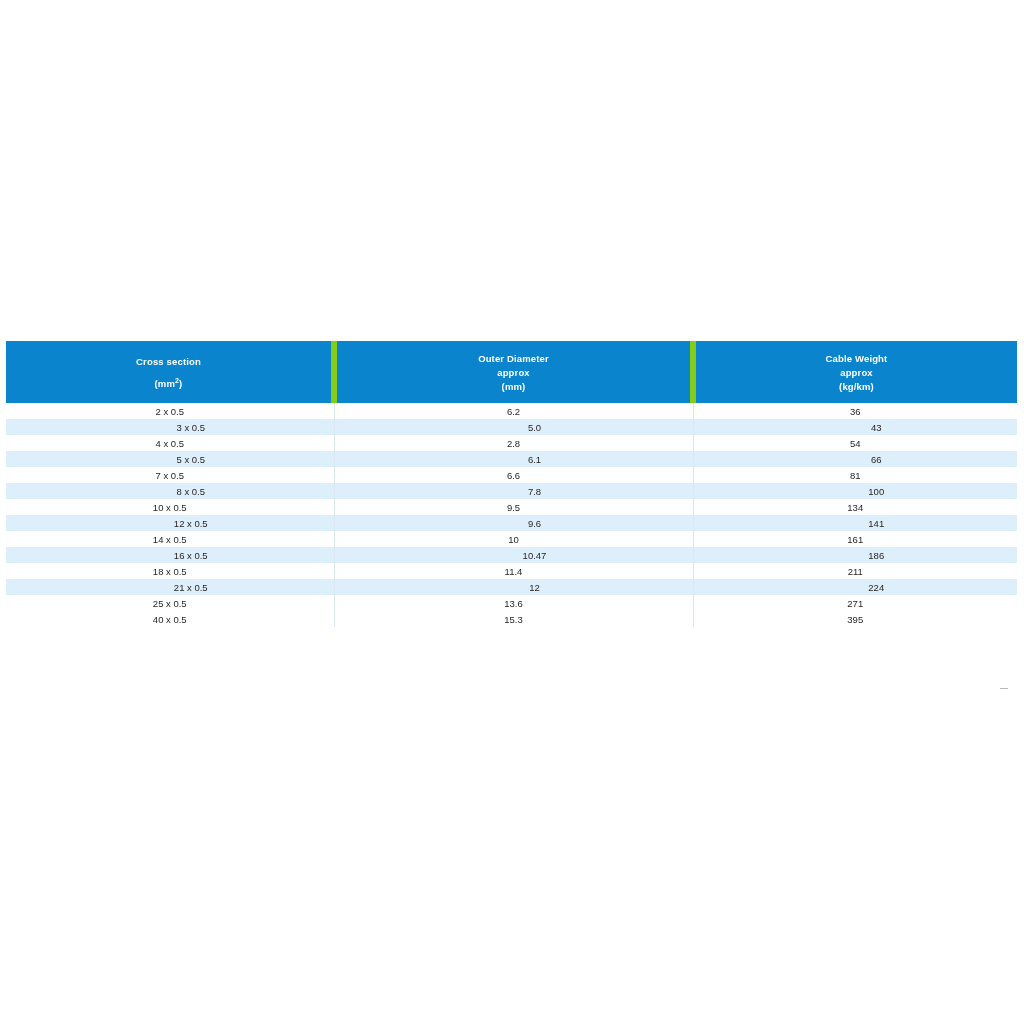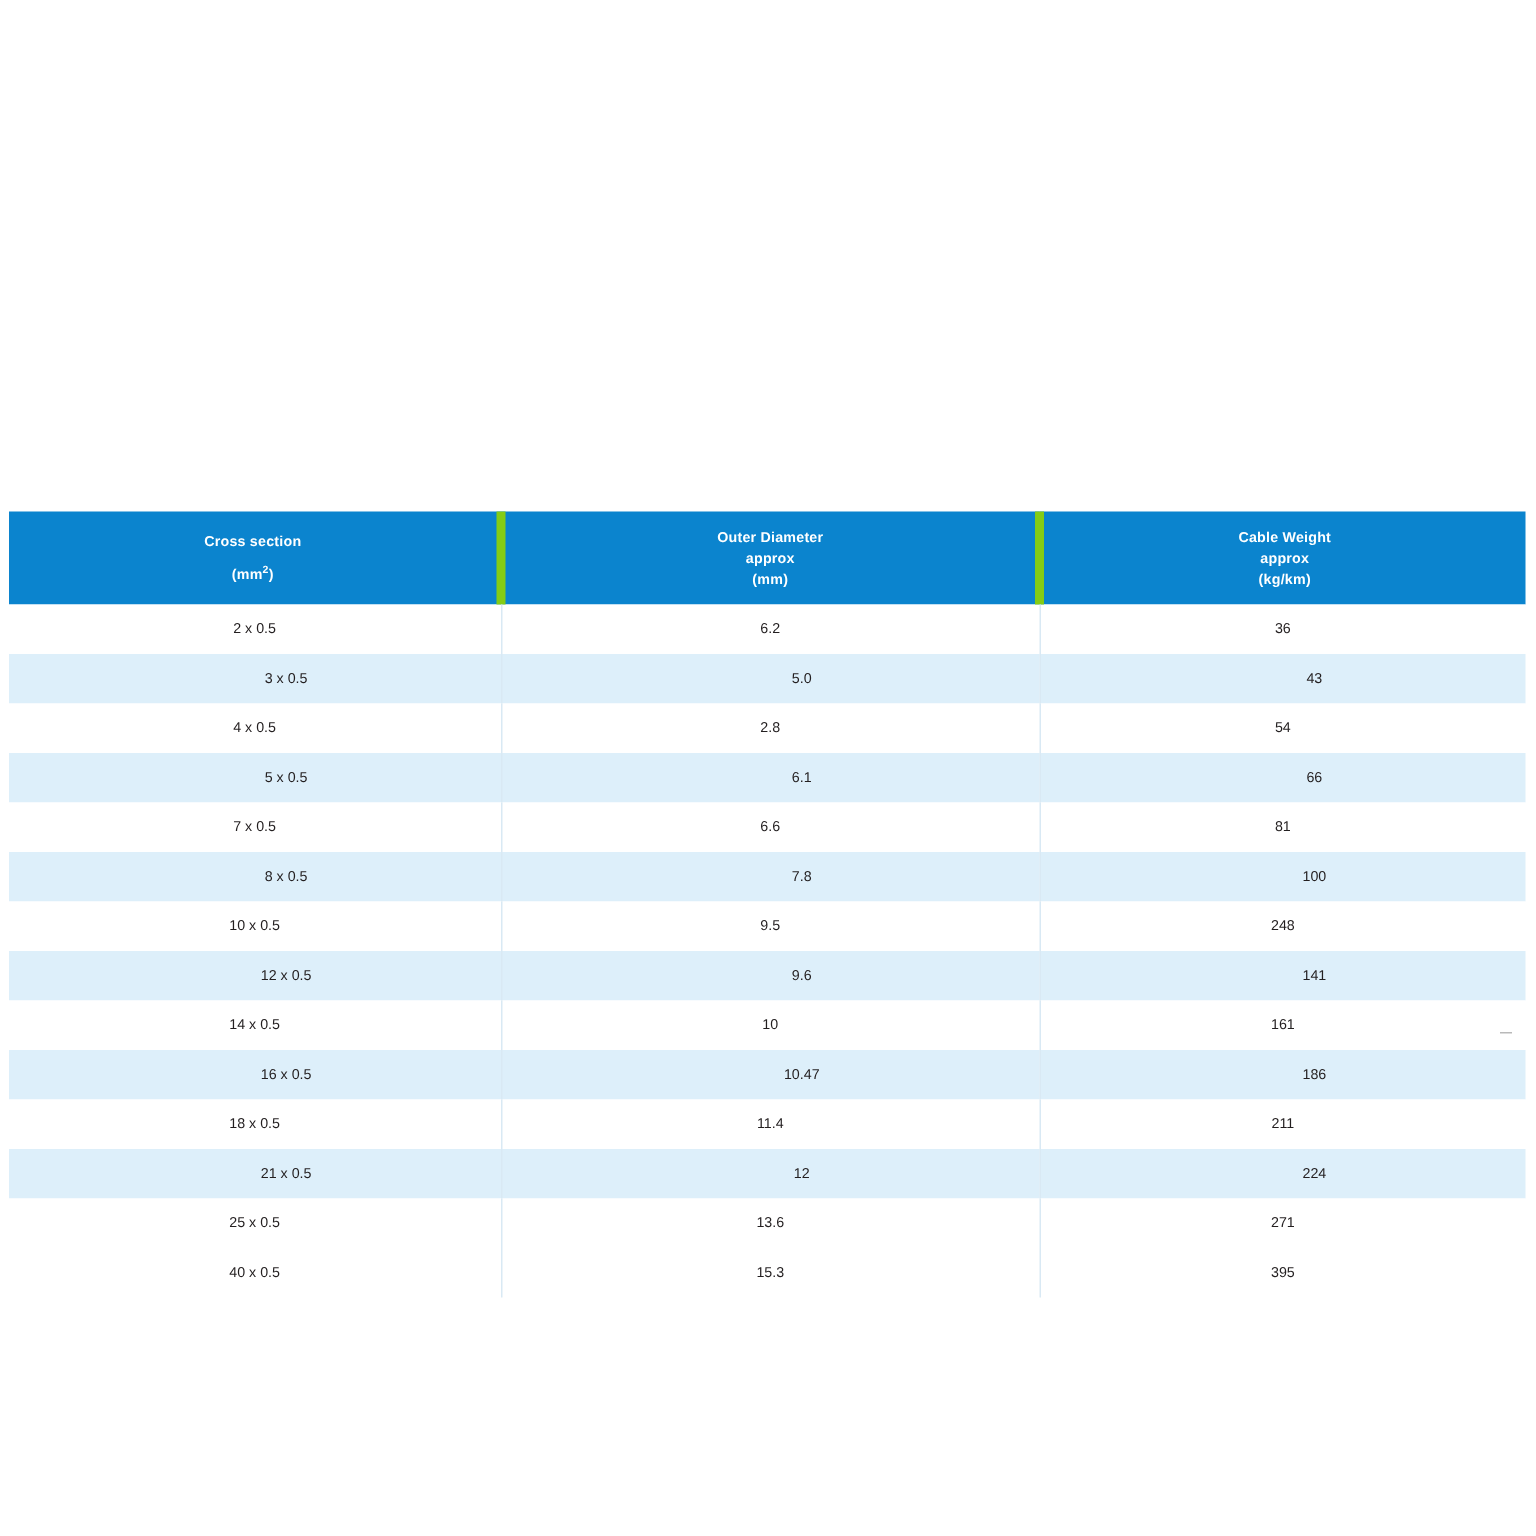--- a/index.html
+++ b/index.html
@@ -52,21 +52,21 @@
   thead th:last-child { border-right: none; margin-left: 33px; }
   thead th .hdr-line { display: block; }
   thead th .hdr-gap { display: block; height: 7px; }
   thead th sup { font-size: 7px; vertical-align: super; }
 
   tbody td {
     font-size: 9.5px;
     color: #231f20;
     text-align: center;
     vertical-align: middle;
-    height: 33px;
+    height: 16px;
     padding: 0;
     border-right: 1px solid #d9e9f4;
   }
   tbody td:last-child { border-right: none; }
   tbody tr.odd  td { background: #ffffff; }
   tbody tr.even td { background: #ddeffa; padding-left: 42px; }
 
   .tail-mark {
     position: absolute;
     left: 1000px;
@@ -133,21 +133,21 @@
             <td>81</td>
           </tr>
           <tr class="even">
             <td>8 x 0.5</td>
             <td>7.8</td>
             <td>100</td>
           </tr>
           <tr class="odd">
             <td>10 x 0.5</td>
             <td>9.5</td>
-            <td>248</td>
+            <td>134</td>
           </tr>
           <tr class="even">
             <td>12 x 0.5</td>
             <td>9.6</td>
             <td>141</td>
           </tr>
           <tr class="odd">
             <td>14 x 0.5</td>
             <td>10</td>
             <td>161</td>

